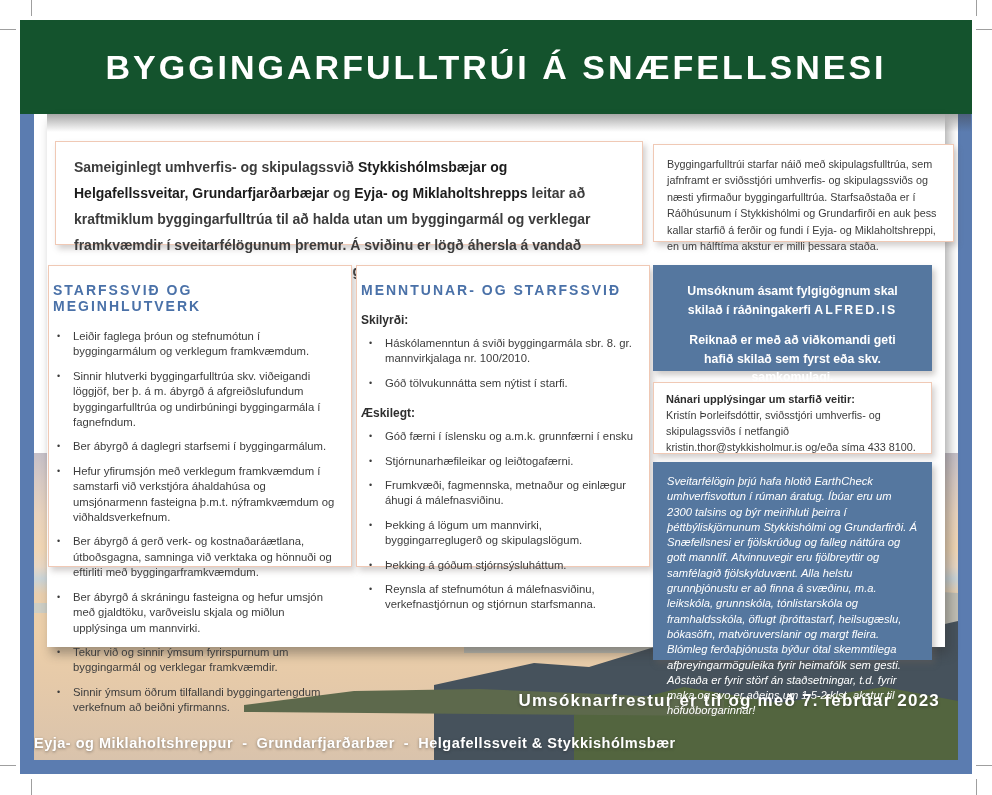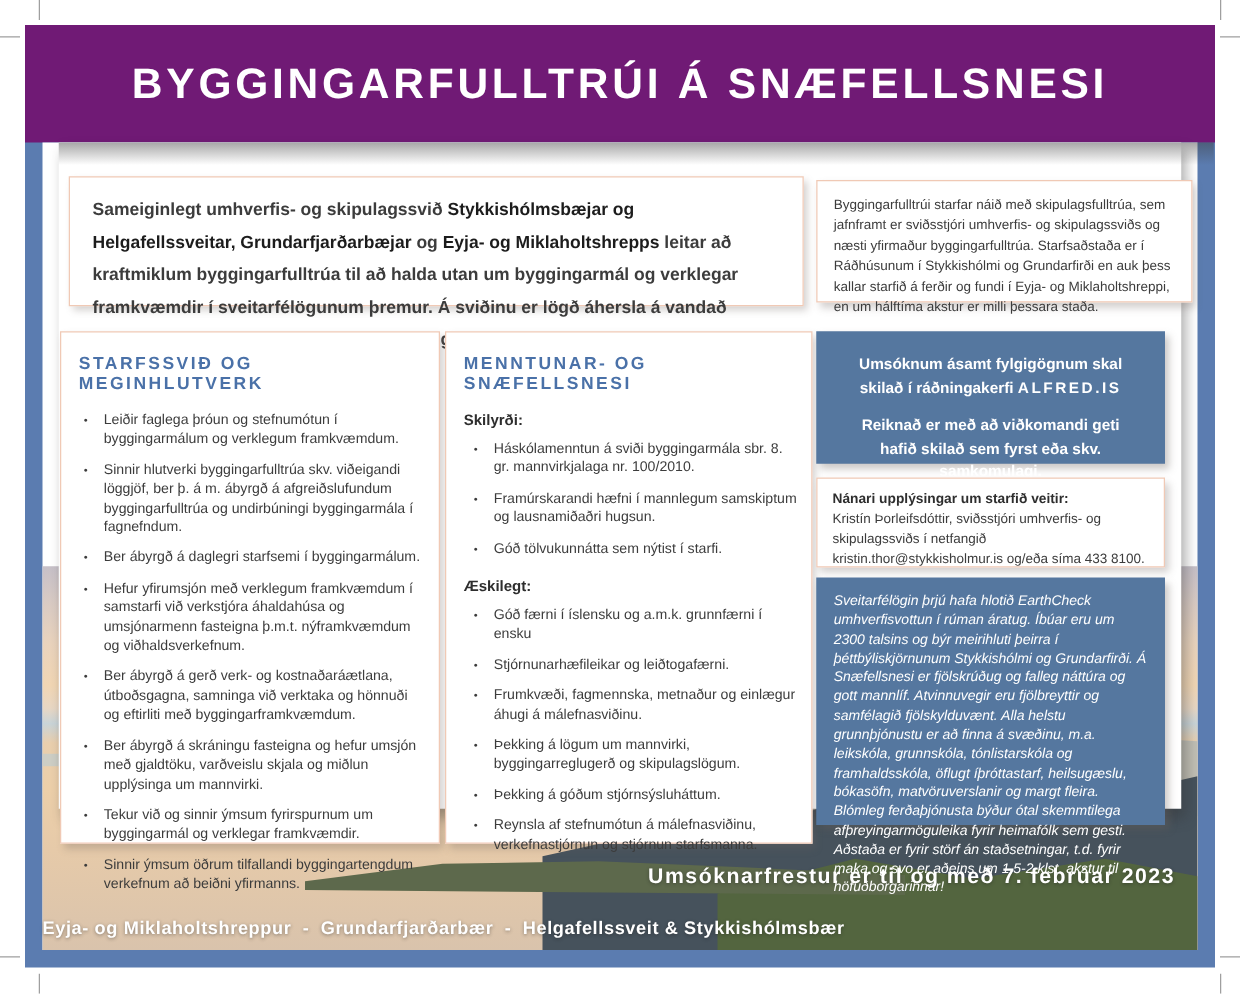--- a/index.html
+++ b/index.html
@@ -11,21 +11,21 @@
   }
   
   .crop{position:absolute;background:#9f9f9f;}
   
   .ad{
     position:absolute;left:20px;top:20px;width:952px;height:754px;
     background:#5b7cb0;z-index:1;
   }
   .header-band{
     position:absolute;left:0;top:0;width:952px;height:94px;
-    background:#701a75;display:flex;align-items:center;justify-content:center;
+    background:#14532d;display:flex;align-items:center;justify-content:center;
   }
   .header-band h1{
     margin:0;color:#ffffff;font-size:34px;font-weight:700;letter-spacing:3px;
   }
   .content{
     position:absolute;left:14px;top:94px;width:924px;height:646px;
     background:#ffffff;overflow:visible;
   }
   .header-shadow{
     position:absolute;left:0;top:0;width:924px;height:18px;z-index:5;
@@ -66,21 +66,21 @@
     box-shadow:3px 4px 6px rgba(110,100,95,.35);box-sizing:border-box;
   }
   
   .intro-box{left:8px;top:27px;width:588px;height:104px;padding:12px 18px;}
   .intro-box p{margin:0;font-size:14px;line-height:26px;color:#3c3c3c;font-weight:700;}
   .intro-box .strong{color:#1c1c1c;}
   
   .info-box{left:606px;top:30px;width:301px;height:98px;padding:11px 13px;}
   .info-box p{margin:0;font-size:10.8px;line-height:16.4px;color:#3c3c3c;}
   
-  .col-box{top:151px;height:410px;padding:0 10px 0 14px;}
+  .col-box{top:151px;height:302px;padding:0 10px 0 4px;}
   .left-box{left:1px;width:304px;}
   .mid-box{left:309px;width:294px;}
   .col-heading{
     margin:16px 0 15px 0;color:#4a71a8;font-size:14px;font-weight:700;letter-spacing:2px;
   }
   ul.bullets{list-style:none;margin:0;padding:0;}
   ul.bullets li{
     position:relative;padding-left:20px;margin-bottom:9px;
     font-size:11.3px;line-height:15.4px;color:#3c3c3c;
   }
@@ -157,25 +157,24 @@
           <li>Ber ábyrgð á daglegri starfsemi í byggingarmálum.</li>
           <li>Hefur yfirumsjón með verklegum framkvæmdum í samstarfi við verkstjóra áhaldahúsa og umsjónarmenn fasteigna þ.m.t. nýframkvæmdum og viðhaldsverkefnum.</li>
           <li>Ber ábyrgð á gerð verk- og kostnaðaráætlana, útboðsgagna, samninga við verktaka og hönnuði og eftirliti með byggingarframkvæmdum.</li>
           <li>Ber ábyrgð á skráningu fasteigna og hefur umsjón með gjaldtöku, varðveislu skjala og miðlun upplýsinga um mannvirki.</li>
           <li>Tekur við og sinnir ýmsum fyrirspurnum um byggingarmál og verklegar framkvæmdir.</li>
           <li>Sinnir ýmsum öðrum tilfallandi byggingartengdum verkefnum að beiðni yfirmanns.</li>
         </ul>
       </div>
 
       <div class="box col-box mid-box">
-        <h2 class="col-heading">MENNTUNAR- OG SNÆFELLSNESI</h2>
+        <h2 class="col-heading">MENNTUNAR- OG STARFSSVIÐ</h2>
         <p class="group-label">Skilyrði:</p>
         <ul class="bullets">
           <li>Háskólamenntun á sviði byggingarmála sbr. 8. gr. mannvirkjalaga nr. 100/2010.</li>
-          <li>Framúrskarandi hæfni í mannlegum samskiptum og lausnamiðaðri hugsun.</li>
           <li>Góð tölvukunnátta sem nýtist í starfi.</li>
         </ul>
         <p class="group-label second">Æskilegt:</p>
         <ul class="bullets">
           <li>Góð færni í íslensku og a.m.k. grunnfærni í ensku</li>
           <li>Stjórnunarhæfileikar og leiðtogafærni.</li>
           <li>Frumkvæði, fagmennska, metnaður og einlægur áhugi á málefnasviðinu.</li>
           <li>Þekking á lögum um mannvirki, byggingarreglugerð og skipulagslögum.</li>
           <li>Þekking á góðum stjórnsýsluháttum.</li>
           <li>Reynsla af stefnumótun á málefnasviðinu, verkefnastjórnun og stjórnun starfsmanna.</li>

